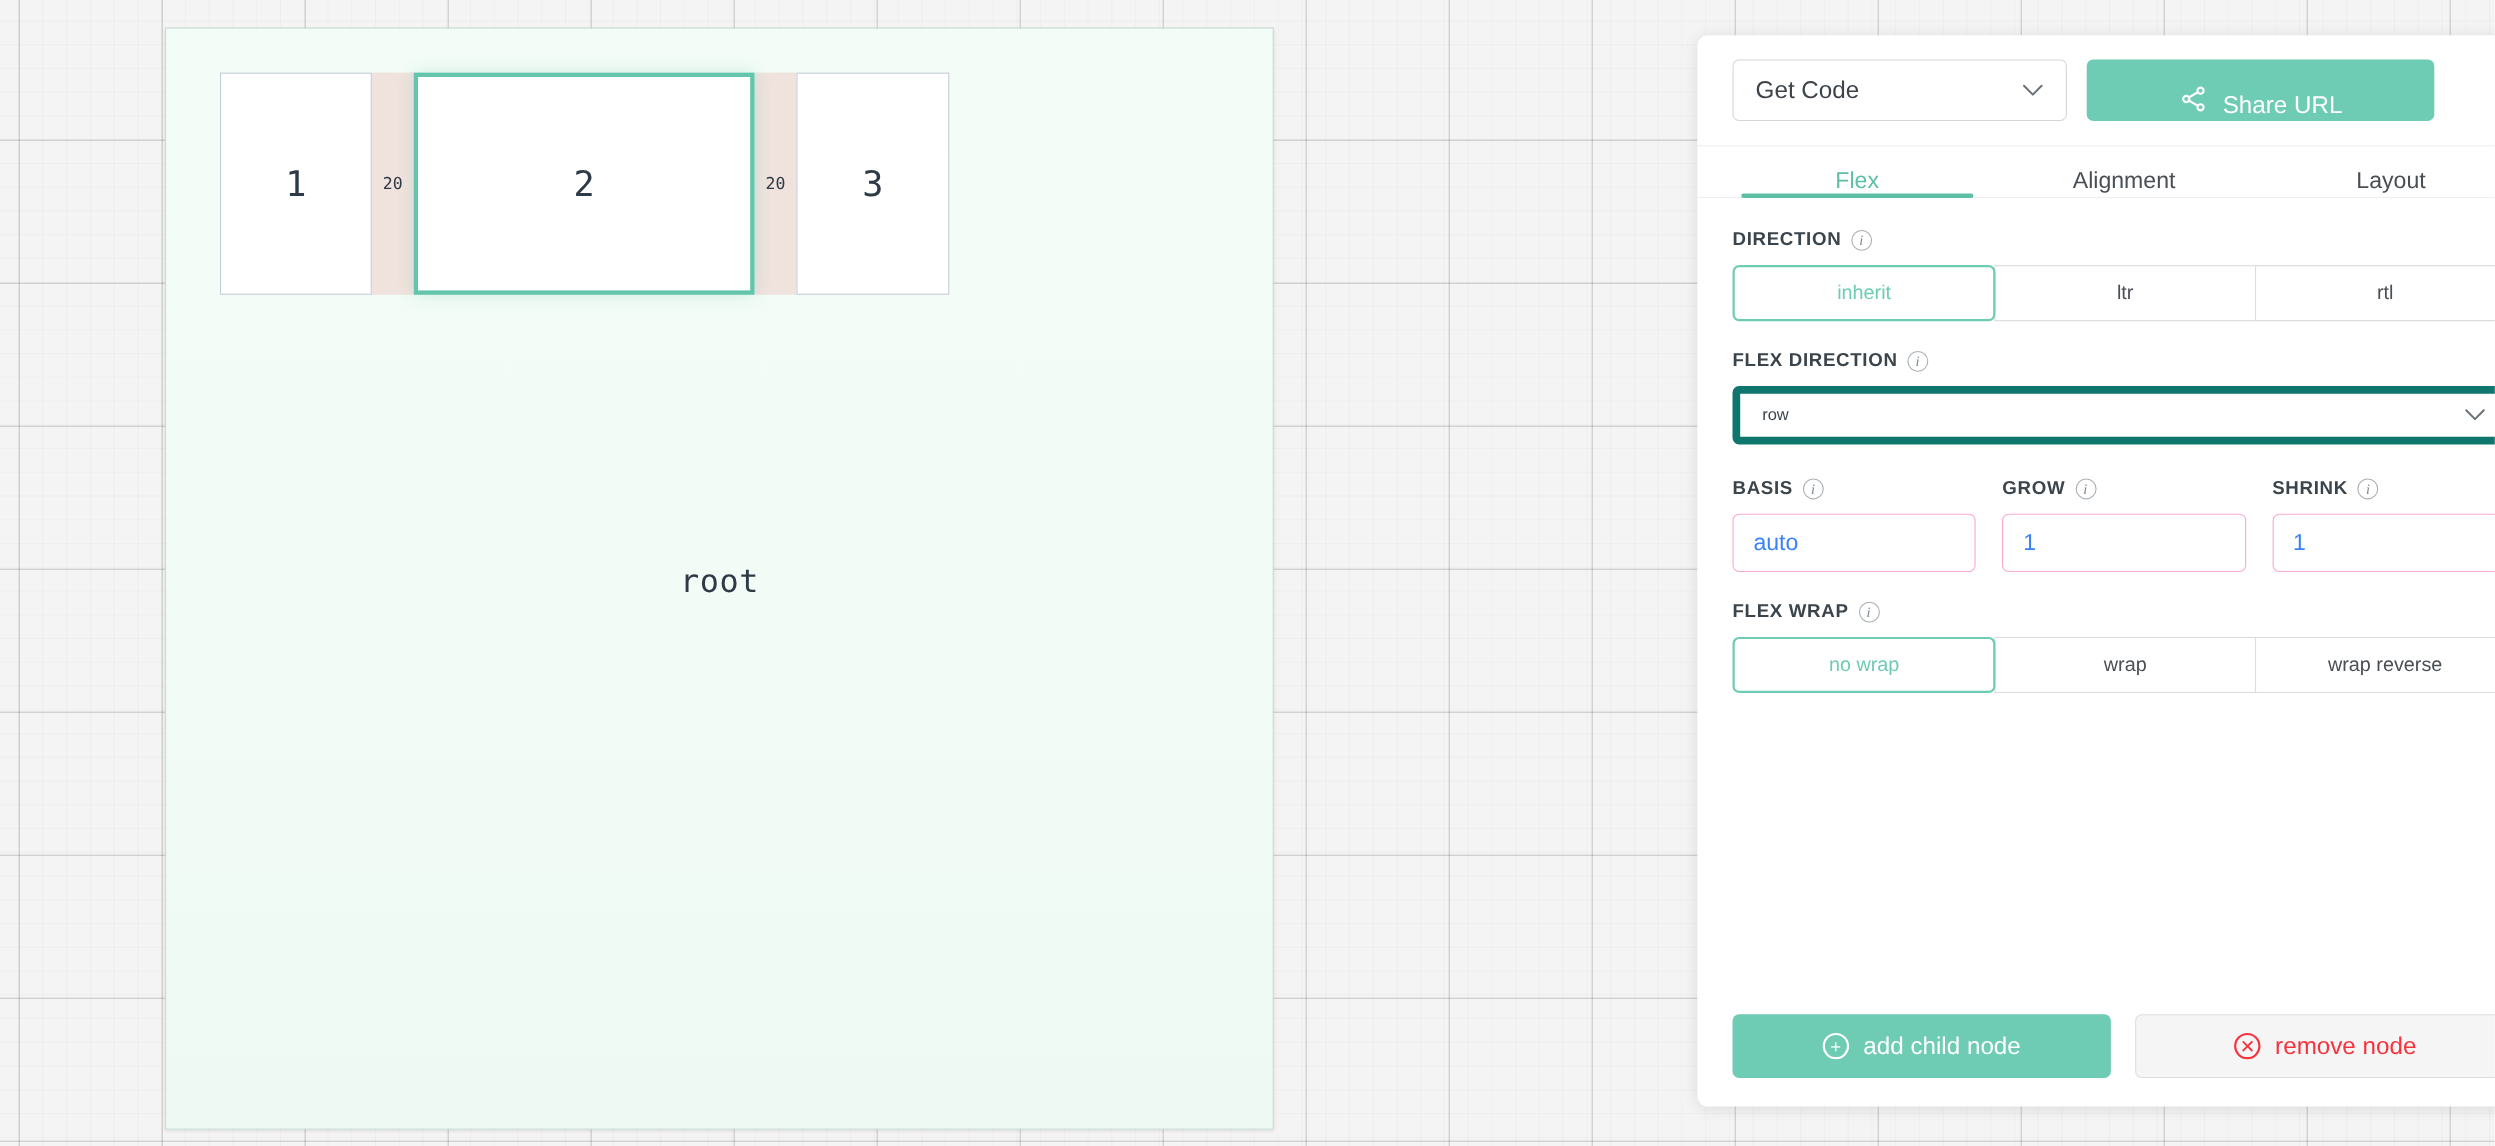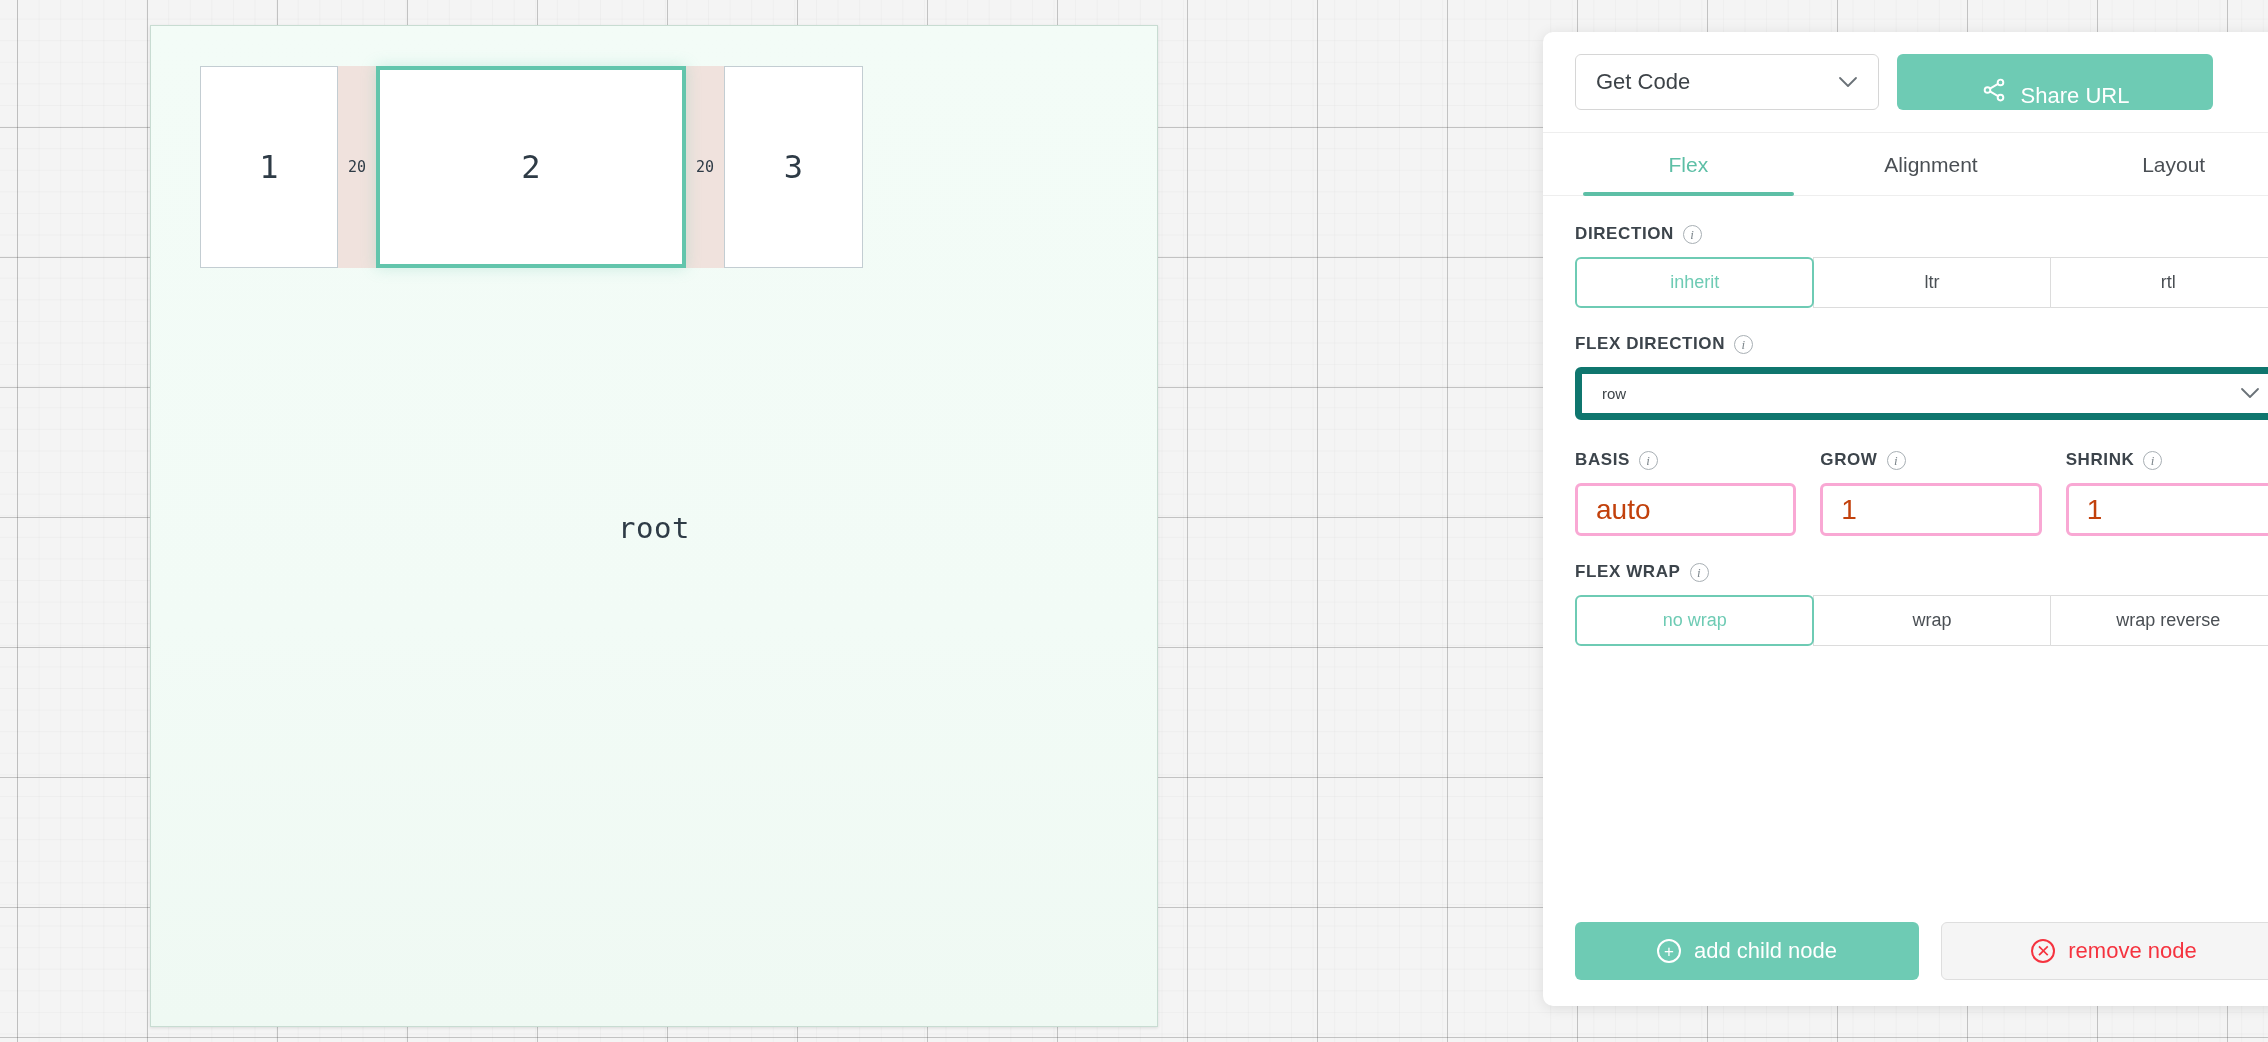--- a/index.html
+++ b/index.html
@@ -160,21 +160,21 @@
   }
 
   .tabs {
     display: flex;
     border-bottom: 1px solid #eeeeee;
     padding: 0 24px;
   }
   .tab {
     flex: 1;
     text-align: center;
-    padding: 20px 0 18px;
+    padding: 20px 0 2px;
     font-size: 21px;
     color: #4a4f54;
     cursor: pointer;
     position: relative;
   }
   .tab.active { color: #5dbfa6; }
   .tab.active::after {
     content: "";
     position: absolute;
     left: 16px; right: 16px; bottom: -1px;
@@ -255,26 +255,26 @@
     margin-bottom: 30px;
     cursor: pointer;
   }
   .select-box .chev { color: #6a7177; font-size: 18px; }
 
   .triple-row { display: flex; gap: 24px; margin-bottom: 26px; }
   .triple-col { flex: 1; }
   .text-input {
     width: 100%;
     height: 53px;
-    border: 3px solid #f9a8d4;
+    border: 1px solid #f9a8d4;
     border-radius: 6px;
     background: #fff;
     padding: 0 18px;
-    font-size: 28px;
-    color: #c2410c;
+    font-size: 21px;
+    color: #3b82f6;
     font-family: "Liberation Sans", sans-serif;
     outline: none;
   }
 
   .panel-footer {
     padding: 10px 32px 26px 32px;
     display: flex;
     gap: 22px;
   }
   .btn-add {

